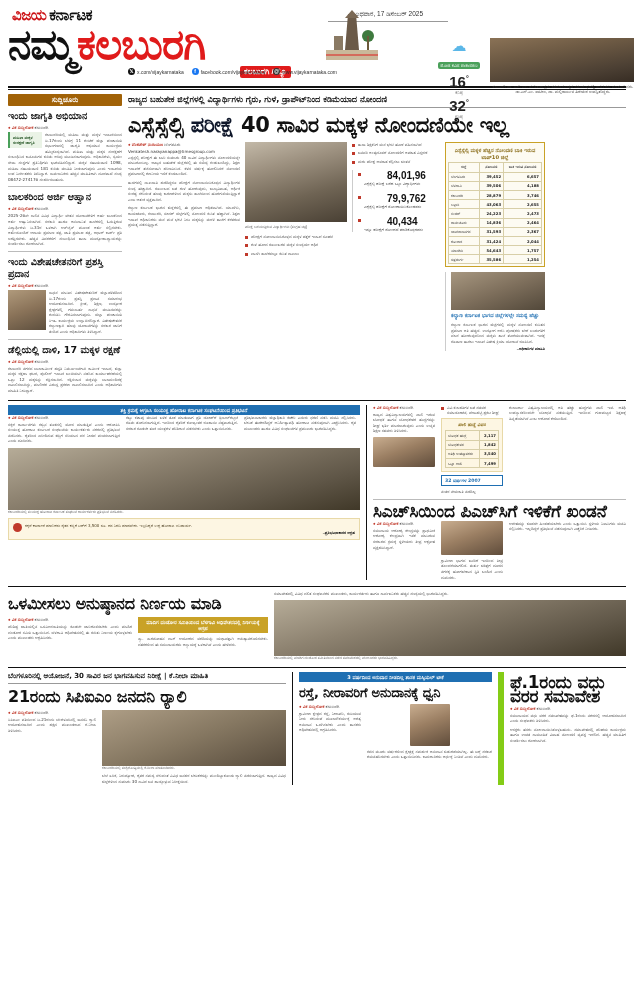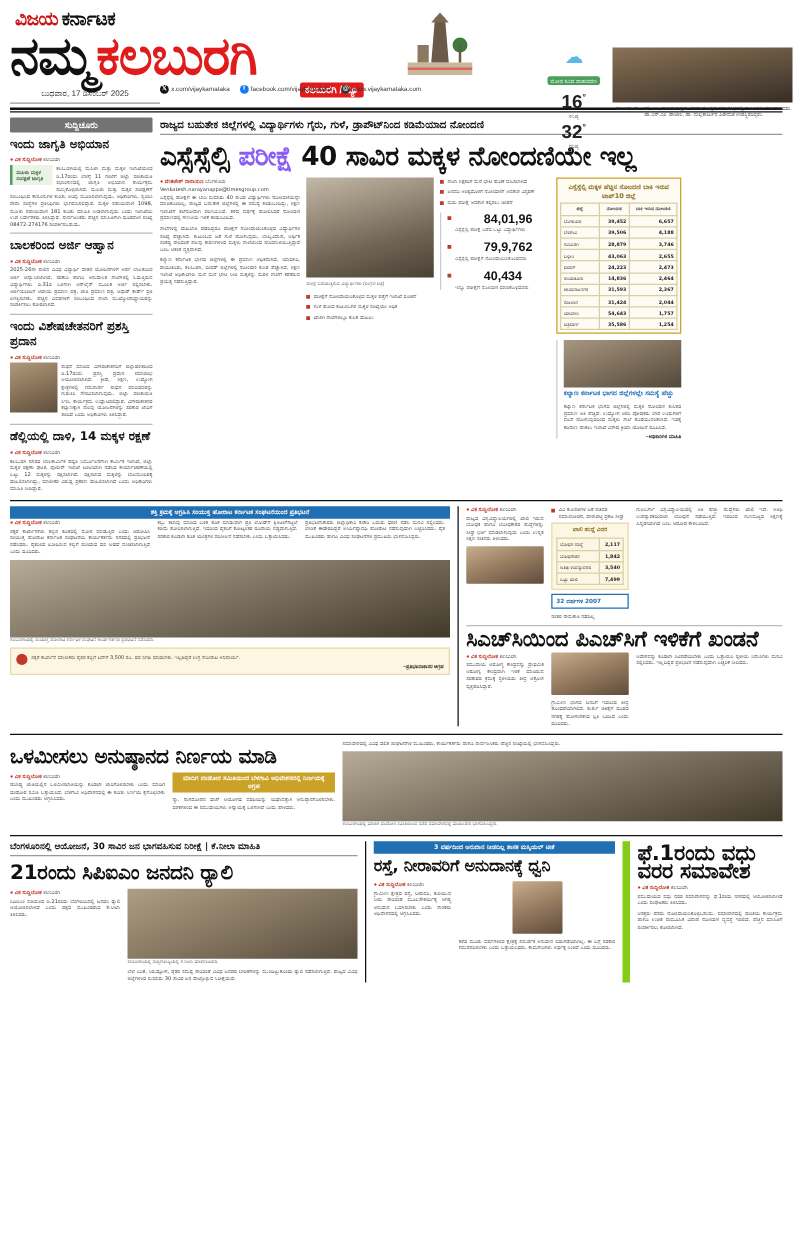--- a/index.html
+++ b/index.html
@@ -6,21 +6,21 @@
   body {
     width: 634px; height: 995px;
     background: #ffffff;
     font-family: "Liberation Sans", sans-serif;
     color: #1a1a1a;
     overflow: hidden;
   }
   .page { width: 634px; height: 995px; padding: 6px 8px; position: relative; }
 
   
-  .masthead { display: flex; align-items: flex-start; height: 78px; position: relative; flex-direction: column; }
+  .masthead { display: flex; align-items: flex-start; height: 78px; position: relative; }
   .mh-left { width: 320px; position: relative; }
   .vk-logo { display: flex; align-items: baseline; gap: 3px; padding-left: 4px; }
   .vk-vijaya {
     color: #cc1417; font-weight: bold; font-size: 15px; letter-spacing: -0.5px;
     font-family: "DejaVu Sans", sans-serif;
   }
   .vk-karnataka {
     color: #111; font-weight: bold; font-size: 15px; letter-spacing: -0.5px;
     font-family: "DejaVu Sans", sans-serif;
   }
@@ -87,21 +87,21 @@
   .byline .dot { color: #c0392b; }
   .byline .loc { color: #333; font-weight: normal; }
 
   
   .content { display: flex; gap: 6px; margin-top: 4px; }
   .col-side { width: 114px; flex-shrink: 0; }
   .col-main { flex: 1; }
 
   
   .side-head {
-    background: #737373; color: #fff; text-align: center; font-size: 7px;
+    background: #a16207; color: #fff; text-align: center; font-size: 7px;
     font-weight: bold; padding: 2px 0; font-family: "DejaVu Sans", sans-serif;
     border-radius: 1px;
   }
   .side-title {
     font-size: 9.5px; font-weight: bold; color: #111; line-height: 12px;
     margin: 4px 0 3px; font-family: "DejaVu Sans", sans-serif;
   }
   .side-rule { border-top: 1px solid #bbb; margin: 4px 0; }
   .pullbox {
     background: #eaf3e6; border-left: 2px solid #4aa05a; float: left;
@@ -121,21 +121,21 @@
   
   .kicker {
     font-size: 8.2px; color: #111; font-weight: bold; line-height: 11px;
     padding-bottom: 2px; border-bottom: 1px solid #999;
     font-family: "DejaVu Sans", sans-serif;
   }
   .lead-head {
     font-size: 21px; font-weight: bold; color: #111; line-height: 26px;
     margin: 4px 0 4px; font-family: "DejaVu Sans", sans-serif; letter-spacing: -0.3px;
   }
-  .lead-head .hl { color: #8b5cf6; }
+  .lead-head .hl { color: #0f172a; }
 
   .lead-body { display: flex; gap: 5px; margin-top: 3px; }
   .lc1 { width: 112px; }
   .lc2 { width: 102px; }
   .lc3 { width: 88px; }
   .lc4 { width: 100px; }
 
   .photo-main {
     width: 100%; height: 80px; margin-bottom: 3px;
     background: linear-gradient(165deg,#c3b9a8 0%,#9d9180 30%,#6f6454 65%,#494034 100%);
@@ -349,21 +349,21 @@
           <span>ವಿಕ ಸುದ್ದಿಲೋಕ</span>
           <span class="loc">ಕಲಬುರಗಿ</span>
         </div>
         <div class="side-thumb portrait"></div>
         <div class="body-txt">ಸಾಧನೆ ಮಾಡಿದ ವಿಶೇಷಚೇತನರಿಗೆ ಜಿಲ್ಲಾಡಳಿತದಿಂದ ಡಿ.17ರಂದು ಪ್ರಶಸ್ತಿ ಪ್ರದಾನ ಸಮಾರಂಭ ಆಯೋಜಿಸಲಾಗಿದೆ. ಕ್ರೀಡೆ, ಶಿಕ್ಷಣ, ಉದ್ಯೋಗ ಕ್ಷೇತ್ರಗಳಲ್ಲಿ ಗಮನಾರ್ಹ ಸಾಧನೆ ಮಾಡಿದವರನ್ನು ಗುರುತಿಸಿ ಗೌರವಿಸಲಾಗುವುದು. ಜಿಲ್ಲಾ ಪಂಚಾಯಿತಿ ಸಿಇಒ ಕಾರ್ಯಕ್ರಮ ಉದ್ಘಾಟಿಸಲಿದ್ದಾರೆ. ವಿಶೇಷಚೇತನರ ಕಲ್ಯಾಣಕ್ಕಾಗಿ ಹಲವು ಯೋಜನೆಗಳನ್ನು ಸರಕಾರ ಜಾರಿಗೆ ತಂದಿದೆ ಎಂದು ಅಧಿಕಾರಿಗಳು ತಿಳಿಸಿದ್ದಾರೆ.</div>
       </div>
 
       <div class="side-rule"></div>
 
       <div>
-        <div class="side-title kn">ಡೆಲ್ಲಿಯಲ್ಲಿ ದಾಳಿ, 14 ಮಕ್ಕಳ ರಕ್ಷಣೆ</div>
+        <div class="side-title kn">ಡೆಲ್ಲಿಯಲ್ಲಿ ದಾಳಿ, 17 ಮಕ್ಕಳ ರಕ್ಷಣೆ</div>
         <div class="byline">
           <span class="dot">●</span>
           <span>ವಿಕ ಸುದ್ದಿಲೋಕ</span>
           <span class="loc">ಕಲಬುರಗಿ</span>
         </div>
         <div class="body-txt">ಕಲಬುರಗಿ ನಗರದ ಬಾಲಕಾರ್ಮಿಕ ಪದ್ಧತಿ ನಿರ್ಮೂಲನೆಗಾಗಿ ಕಾರ್ಮಿಕ ಇಲಾಖೆ, ಜಿಲ್ಲಾ ಮಕ್ಕಳ ರಕ್ಷಣಾ ಘಟಕ, ಪೊಲೀಸ್ ಇಲಾಖೆ ಜಂಟಿಯಾಗಿ ನಡೆಸಿದ ಕಾರ್ಯಾಚರಣೆಯಲ್ಲಿ ಒಟ್ಟು 12 ಮಕ್ಕಳನ್ನು ರಕ್ಷಿಸಲಾಗಿದೆ. ರಕ್ಷಿಸಲಾದ ಮಕ್ಕಳನ್ನು ಬಾಲಮಂದಿರಕ್ಕೆ ದಾಖಲಿಸಲಾಗಿದ್ದು, ಮಾಲೀಕರ ವಿರುದ್ಧ ಪ್ರಕರಣ ದಾಖಲಿಸಲಾಗಿದೆ ಎಂದು ಅಧಿಕಾರಿಗಳು ಮಾಹಿತಿ ನೀಡಿದ್ದಾರೆ.</div>
       </div>
     </div>
 
     <div class="col-main">

